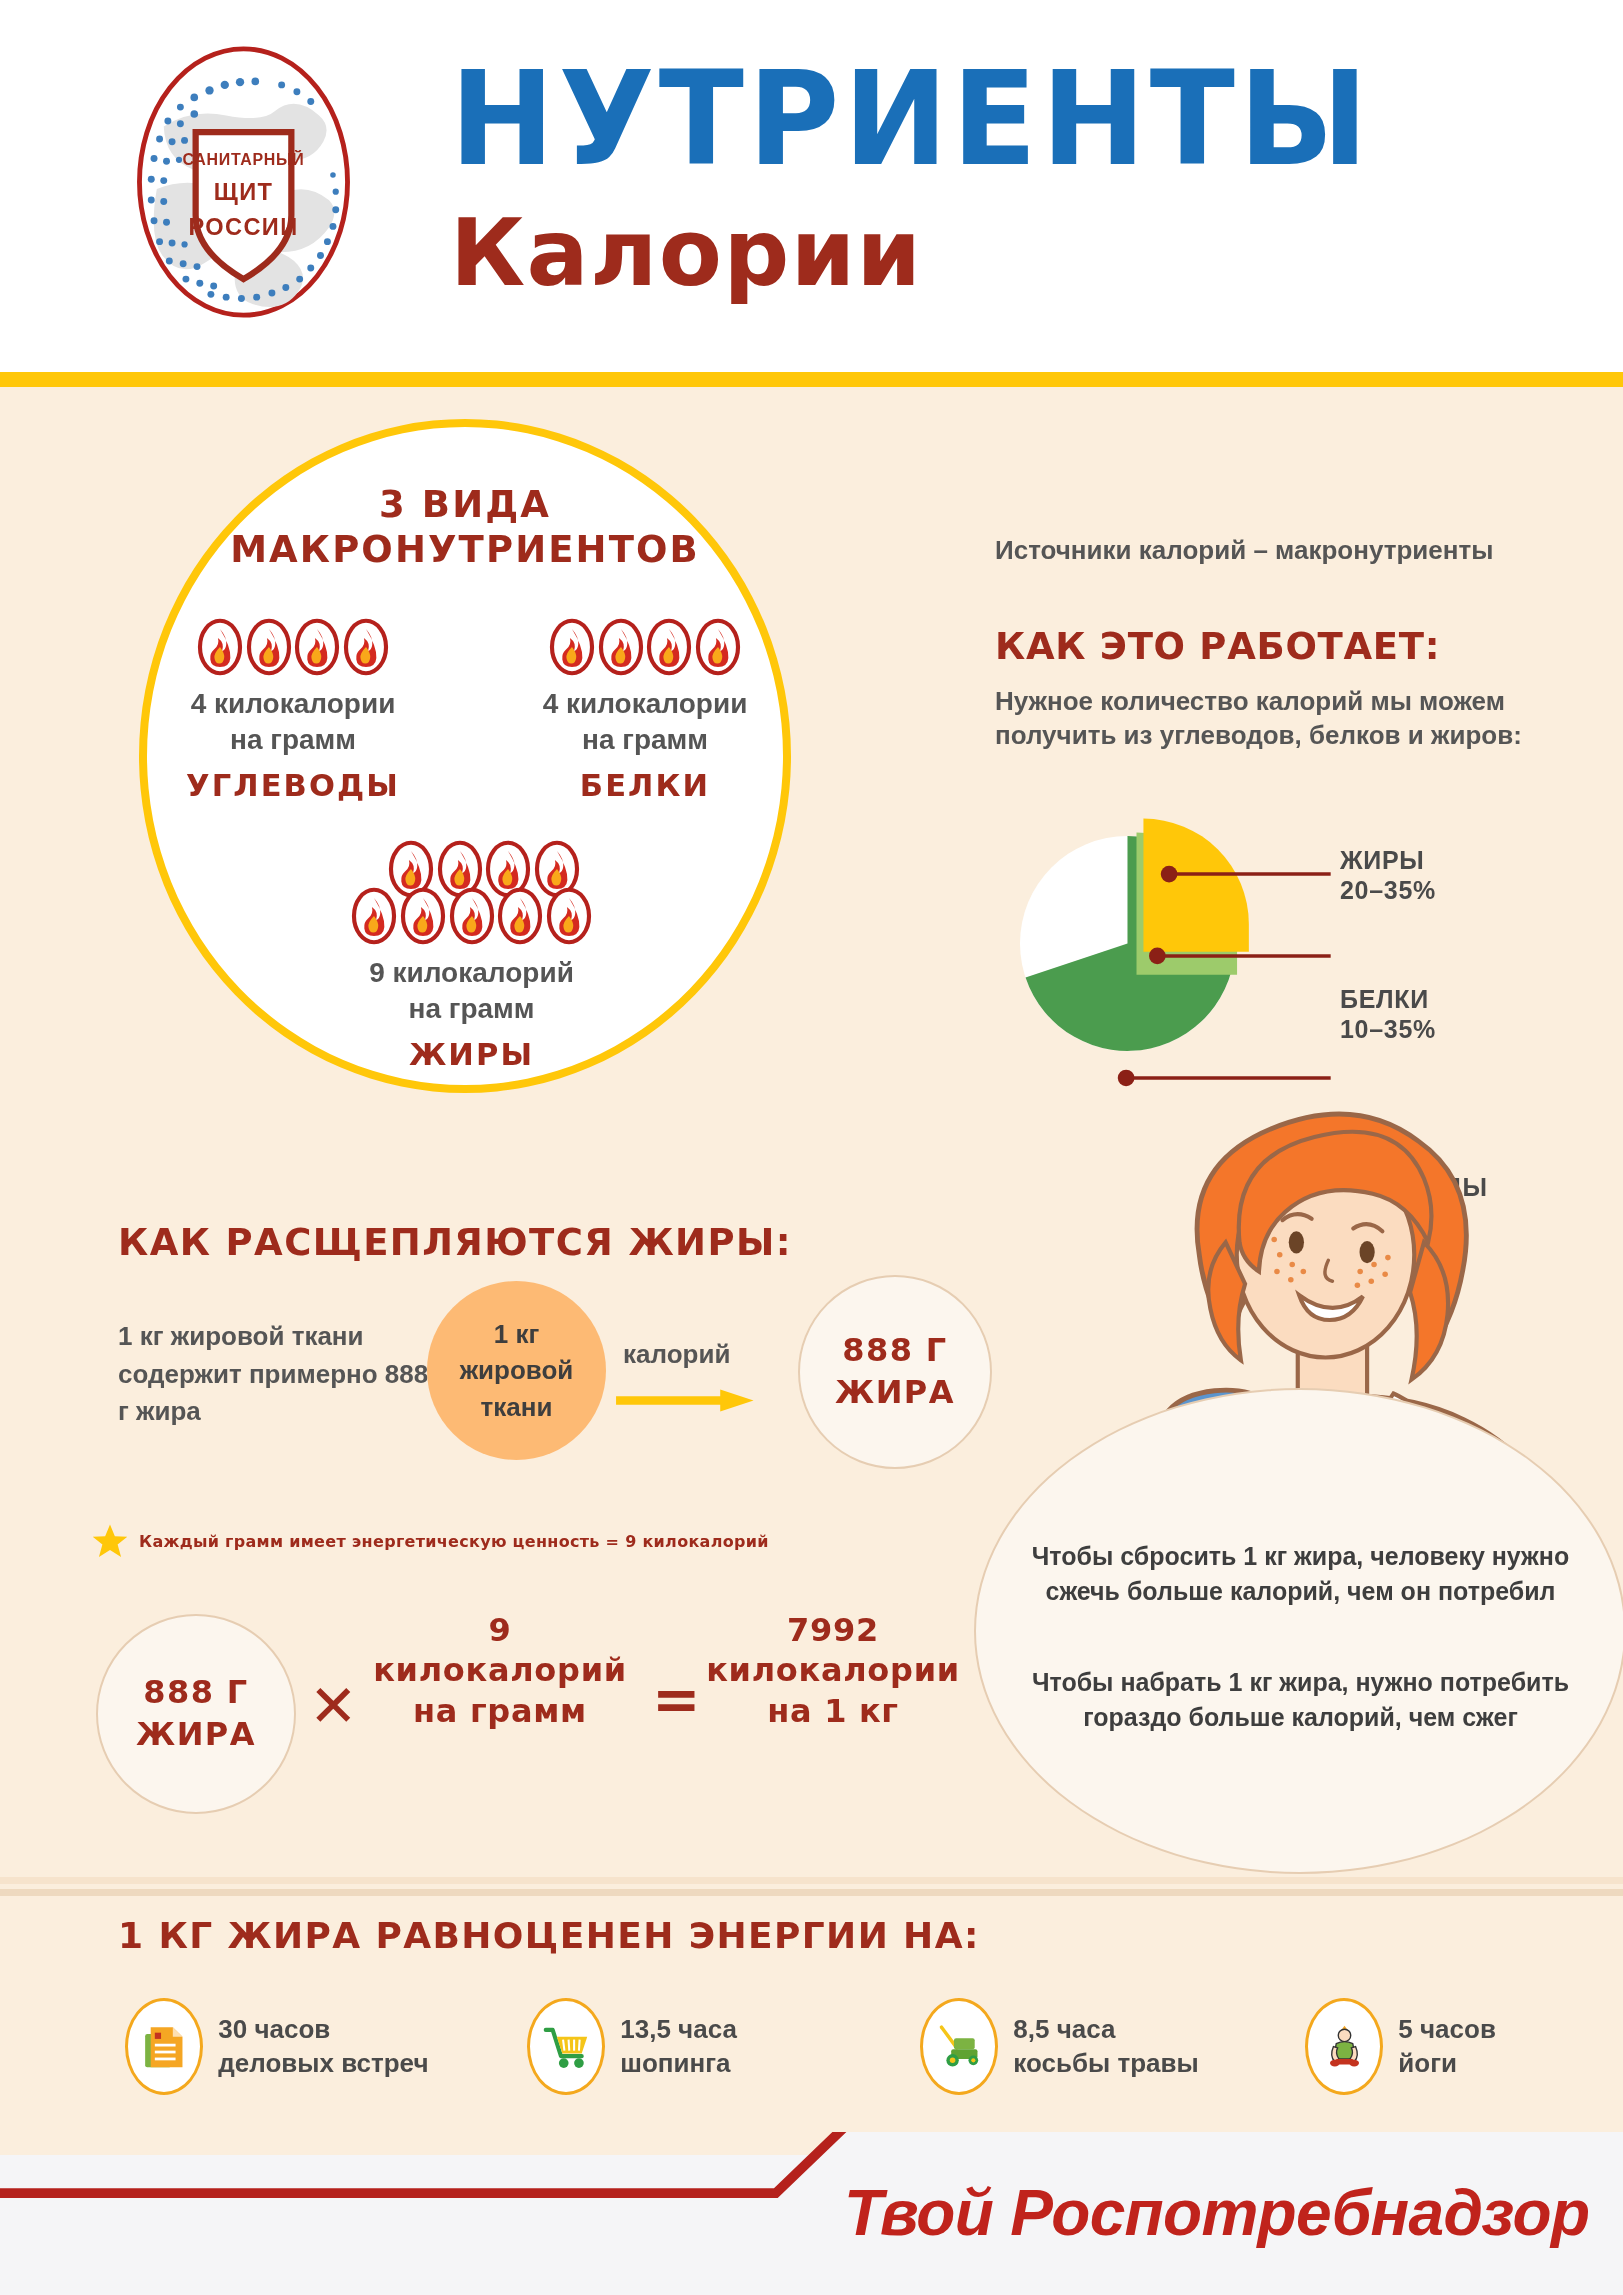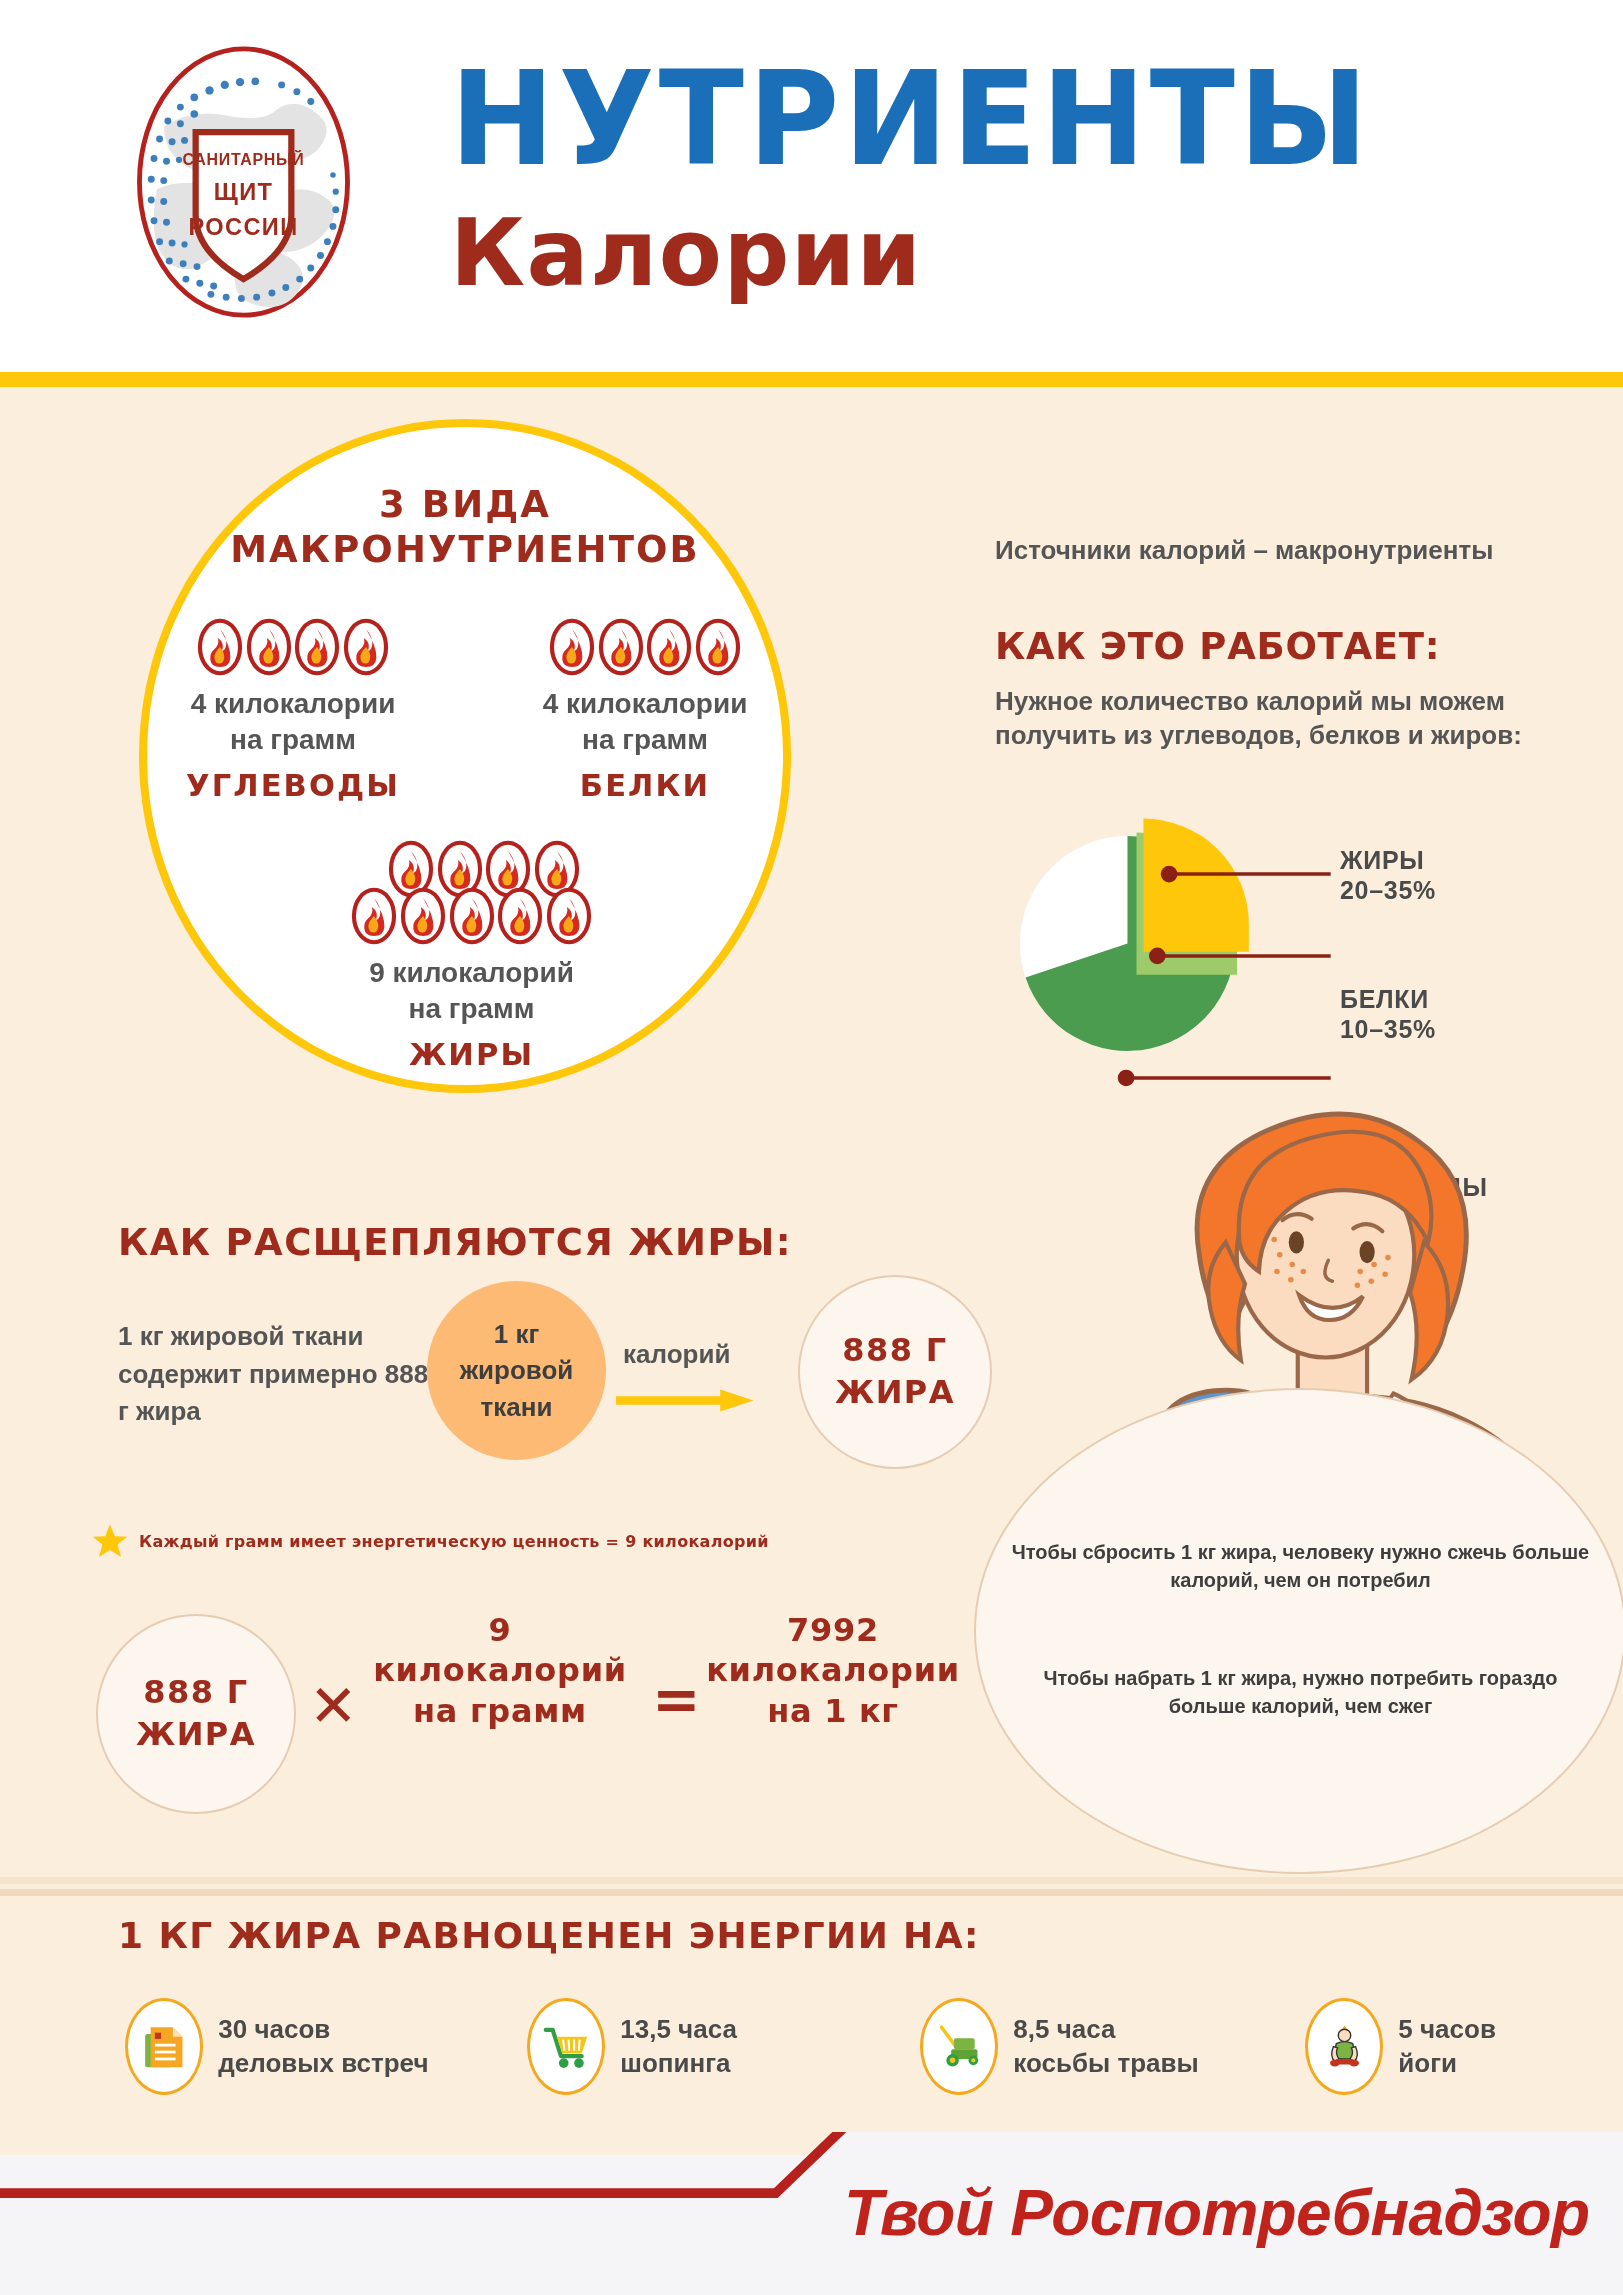--- a/index.html
+++ b/index.html
@@ -111,21 +111,21 @@
   .girl svg{width:100%;height:100%;display:block;}
 
   
   .bubble{
     position:absolute;left:974px;top:1388px;width:652px;height:486px;
     background:#fcf6ee;border:2.8px solid #e6cdb2;border-radius:50%;
     box-sizing:border-box;
   }
   .bubble-txt{
     position:absolute;left:1005px;width:591px;text-align:center;
-    font-weight:bold;font-size:20px;line-height:1.38;color:#3e3e3e;
+    font-weight:bold;font-size:25px;line-height:1.38;color:#3e3e3e;
   }
   #bubble-p1{top:1539px;}
   #bubble-p2{top:1665px;}
 
   
   .sec-h{
     position:absolute;
     font-family:"DejaVu Sans", sans-serif;
     font-weight:bold;color:#9e2b1c;letter-spacing:1.4px;
   }

